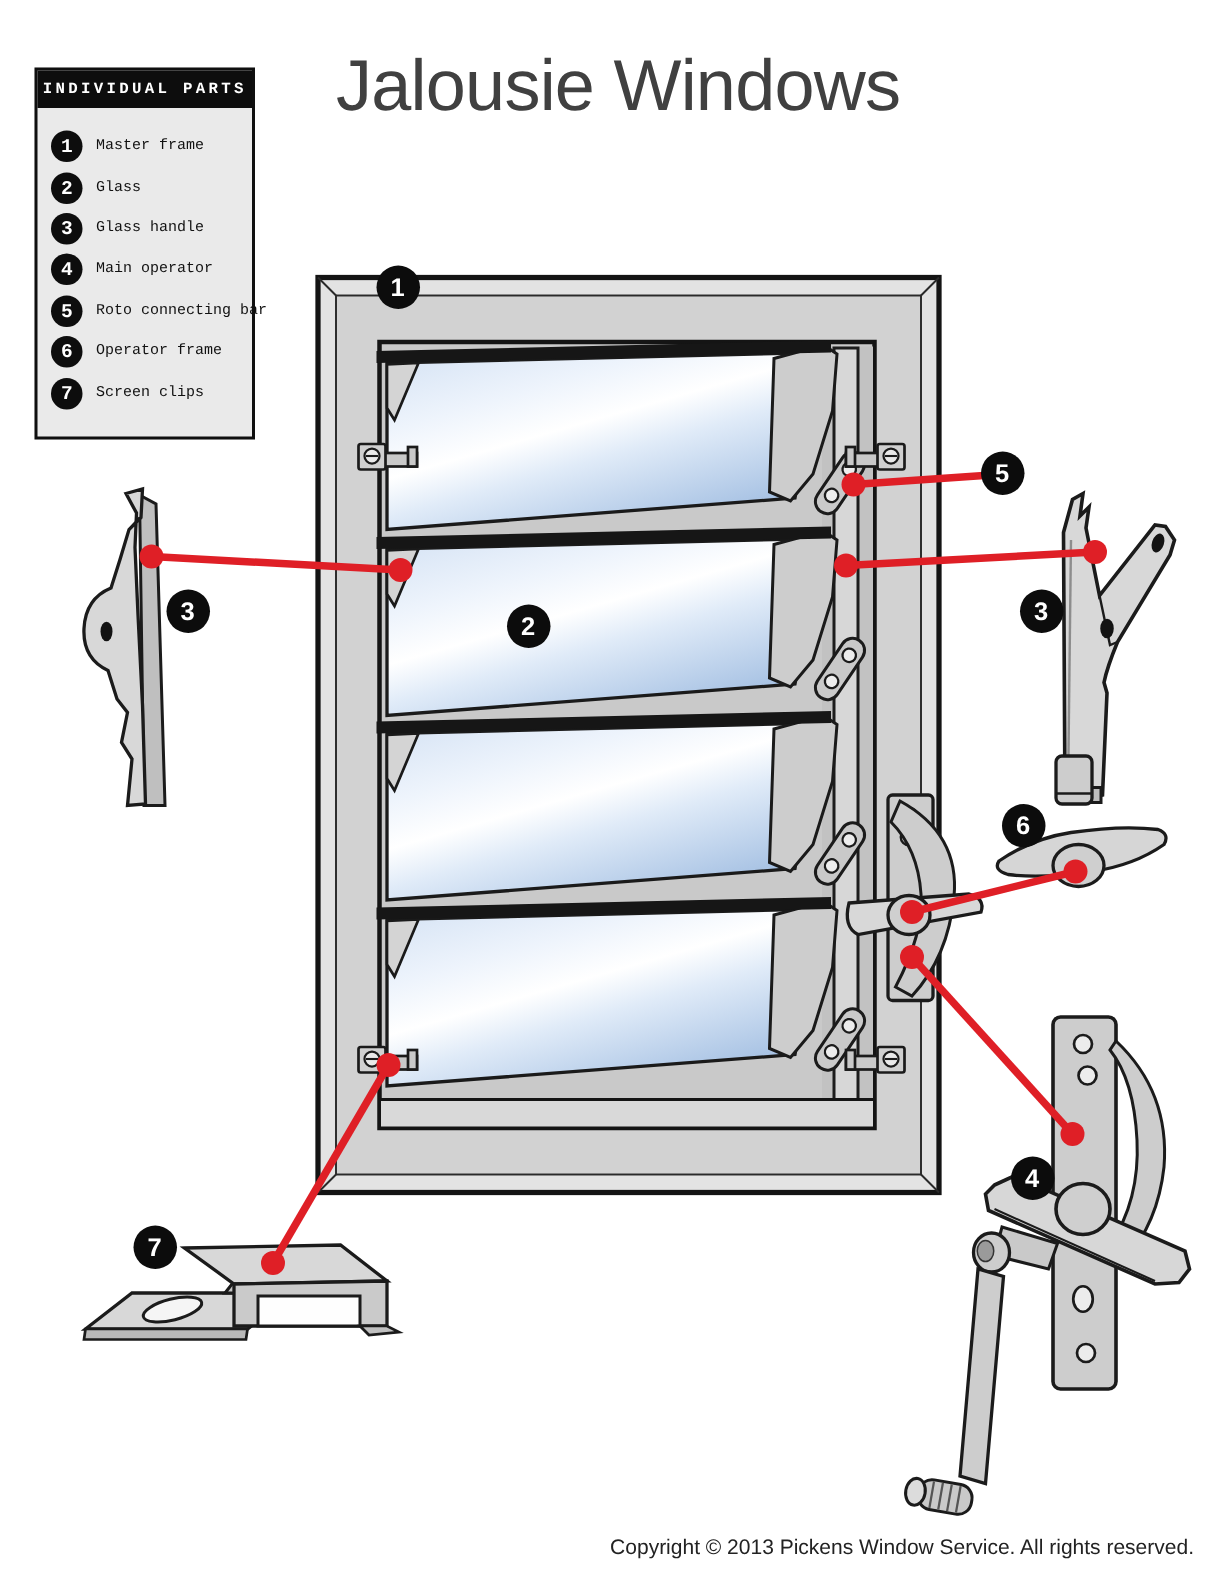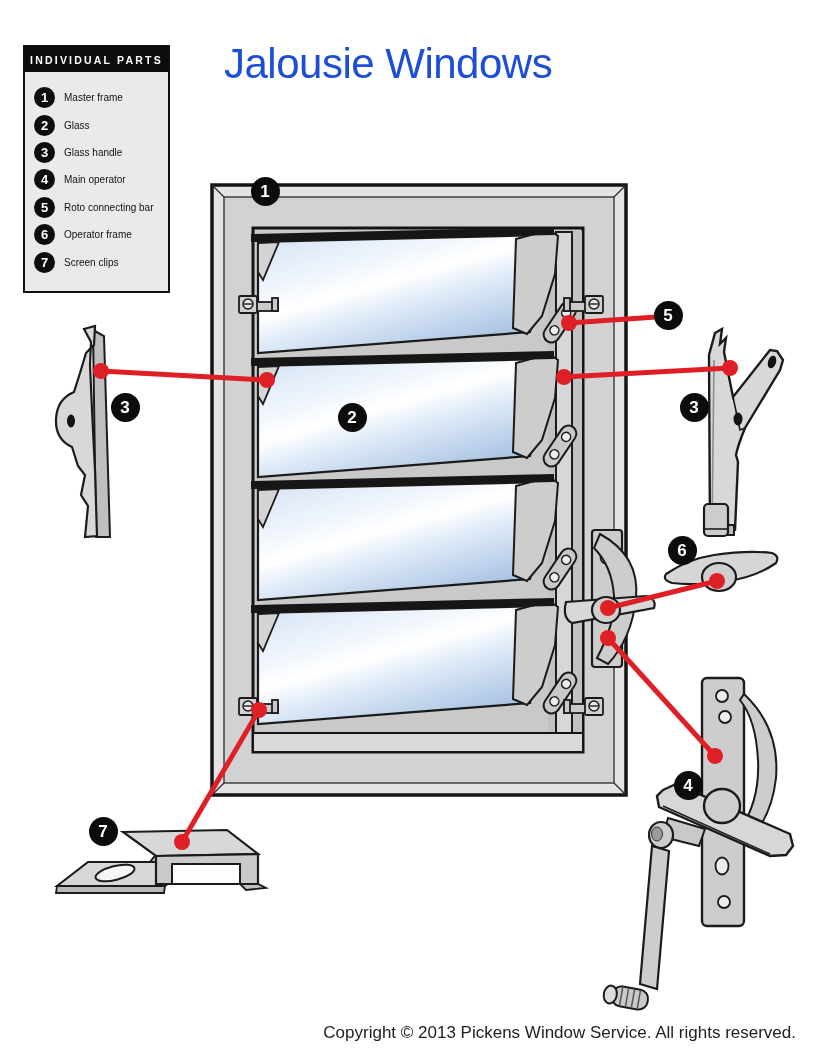--- a/index.html
+++ b/index.html
@@ -1,46 +1,46 @@
 <!DOCTYPE html>
 <html><head>
 <meta charset="utf-8">
 <style>
   html,body{margin:0;padding:0;}
   body{
     width:816px;height:1056px;position:relative;background:#ffffff;
     font-family:"Liberation Sans", sans-serif;overflow:hidden;
   }
   .title{
-    position:absolute;left:224px;top:40px;font-size:42px;color:#1d4ed8;
+    position:absolute;left:224px;top:30px;font-size:48px;color:#404040;
     letter-spacing:-0.5px;white-space:nowrap;
   }
   .legend{
     position:absolute;left:23px;top:45px;width:147px;height:248px;
-    background:#eaeaea;border:2px solid #0f0f0f;box-sizing:border-box;
+    background:#eaeaea;border:2px solid #0f0f0f;box-sizing:border-box;font-family:Liberation Mono, monospace;
   }
   .legend-header{
     background:#0d0d0d;color:#ffffff;font-size:10.5px;font-weight:bold;
     letter-spacing:2.2px;text-align:center;padding:7px 0 6px 0;
   }
   .legend-items{padding:12px 0 0 9px;}
   .legend-row{display:flex;align-items:center;height:27.4px;}
   .lnum{
     width:21px;height:21px;border-radius:50%;background:#0d0d0d;color:#fff;
     font-size:13px;font-weight:bold;line-height:21px;text-align:center;
     margin-right:9px;flex:0 0 21px;
   }
   .llabel{font-size:10px;color:#111;white-space:nowrap;}
   .co{
     position:absolute;width:29px;height:29px;border-radius:50%;background:#0c0c0c;
     color:#ffffff;font-size:17px;font-weight:bold;line-height:29px;text-align:center;
     z-index:5;
   }
   .copyright{
-    position:absolute;right:20px;top:1023px;font-size:17px;color:#222;
+    position:absolute;right:20px;top:1023px;font-size:14px;color:#222;
     white-space:nowrap;
   }
   svg.scene{position:absolute;left:0;top:0;z-index:1;}
 </style>
 </head>
 <body>
 
 <svg class="scene" width="816" height="1056" viewBox="0 0 816 1056">
   <defs>
     <linearGradient id="glassGrad" x1="0" y1="0" x2="0.7" y2="1">

